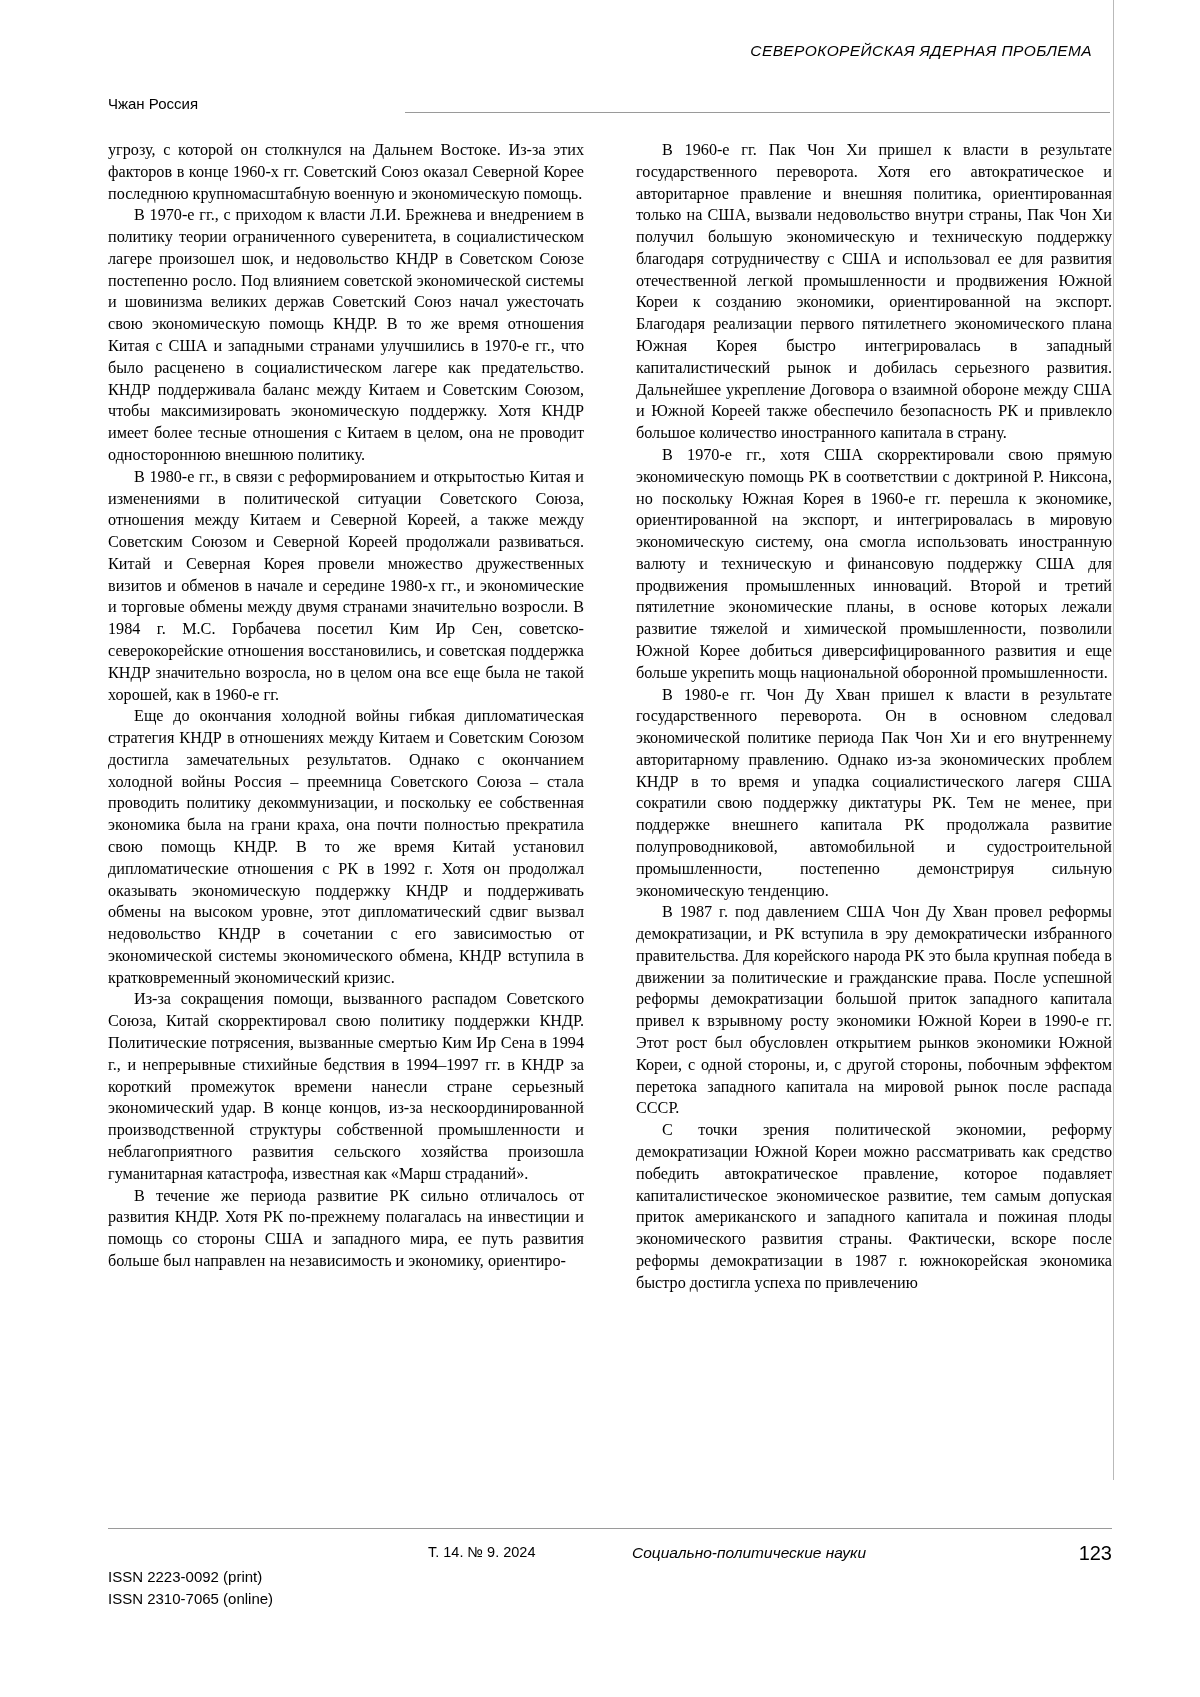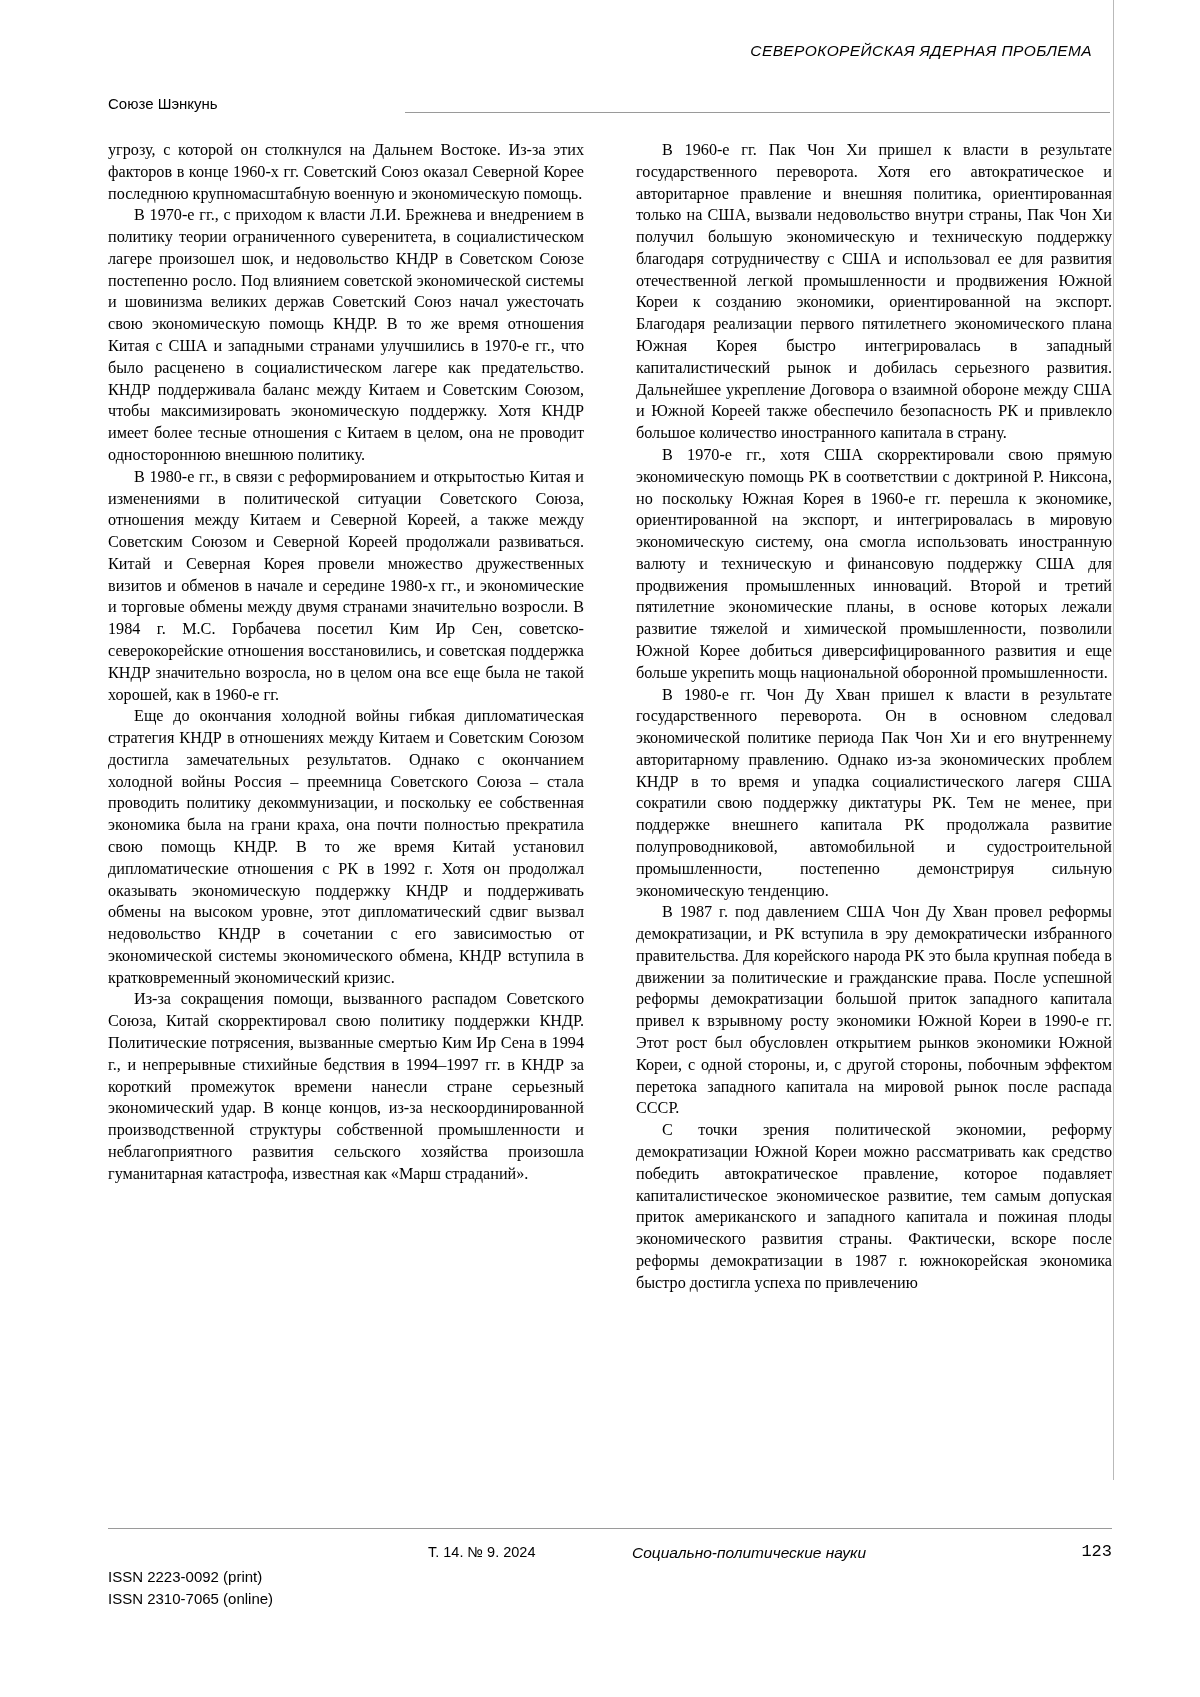--- a/index.html
+++ b/index.html
@@ -122,41 +122,41 @@
     position: absolute;
     left: 524px;
     top: 2px;
     font-style: italic;
     font-size: 15.5px;
   }
   .pageno {
     position: absolute;
     right: 0;
     top: 0;
-    font-size: 17px;
-    font-family: Liberation Mono, monospace;
+    font-size: 20px;
   }
 </style>
 </head>
 <body>
 
 <div class="page">
 
   <div class="running-head">СЕВЕРОКОРЕЙСКАЯ ЯДЕРНАЯ ПРОБЛЕМА</div>
-  <div class="author-line">Союзе Шэнкунь</div>
+  <div class="author-line">Чжан Россия</div>
   <div class="header-rule"></div>
   <div class="edge-rule"></div>
 
   <div class="columns">
     <div class="col">
       <p class="noindent">угрозу, с которой он столкнулся на Дальнем Востоке. Из-за этих факторов в конце 1960-х гг. Советский Союз оказал Северной Корее последнюю крупномасштабную военную и экономическую помощь.</p>
       <p>В 1970-е гг., с приходом к власти Л.И. Брежнева и внедрением в политику теории ограниченного суверенитета, в социалистическом лагере произошел шок, и недовольство КНДР в Советском Союзе постепенно росло. Под влиянием советской экономической системы и шовинизма великих держав Советский Союз начал ужесточать свою экономическую помощь КНДР. В то же время отношения Китая с США и западными странами улучшились в 1970-е гг., что было расценено в социалистическом лагере как предательство. КНДР поддерживала баланс между Китаем и Советским Союзом, чтобы максимизировать экономическую поддержку. Хотя КНДР имеет более тесные отношения с Китаем в целом, она не проводит одностороннюю внешнюю политику.</p>
       <p>В 1980-е гг., в связи с реформированием и открытостью Китая и изменениями в политической ситуации Советского Союза, отношения между Китаем и Северной Кореей, а также между Советским Союзом и Северной Кореей продолжали развиваться. Китай и Северная Корея провели множество дружественных визитов и обменов в начале и середине 1980-х гг., и экономические и торговые обмены между двумя странами значительно возросли. В 1984 г. М.С. Горбачева посетил Ким Ир Сен, советско-северокорейские отношения восстановились, и советская поддержка КНДР значительно возросла, но в целом она все еще была не такой хорошей, как в 1960-е гг.</p>
       <p>Еще до окончания холодной войны гибкая дипломатическая стратегия КНДР в отношениях между Китаем и Советским Союзом достигла замечательных результатов. Однако с окончанием холодной войны Россия – преемница Советского Союза – стала проводить политику декоммунизации, и поскольку ее собственная экономика была на грани краха, она почти полностью прекратила свою помощь КНДР. В то же время Китай установил дипломатические отношения с РК в 1992 г. Хотя он продолжал оказывать экономическую поддержку КНДР и поддерживать обмены на высоком уровне, этот дипломатический сдвиг вызвал недовольство КНДР в сочетании с его зависимостью от экономической системы экономического обмена, КНДР вступила в кратковременный экономический кризис.</p>
       <p>Из-за сокращения помощи, вызванного распадом Советского Союза, Китай скорректировал свою политику поддержки КНДР. Политические потрясения, вызванные смертью Ким Ир Сена в 1994 г., и непрерывные стихийные бедствия в 1994–1997 гг. в КНДР за короткий промежуток времени нанесли стране серьезный экономический удар. В конце концов, из-за нескоординированной производственной структуры собственной промышленности и неблагоприятного развития сельского хозяйства произошла гуманитарная катастрофа, известная как «Марш страданий».</p>
+      <p>В течение же периода развитие РК сильно отличалось от развития КНДР. Хотя РК по-прежнему полагалась на инвестиции и помощь со стороны США и западного мира, ее путь развития больше был направлен на независимость и экономику, ориентиро-</p>
     </div>
     <div class="col">
       <p>В 1960-е гг. Пак Чон Хи пришел к власти в результате государственного переворота. Хотя его автократическое и авторитарное правление и внешняя политика, ориентированная только на США, вызвали недовольство внутри страны, Пак Чон Хи получил большую экономическую и техническую поддержку благодаря сотрудничеству с США и использовал ее для развития отечественной легкой промышленности и продвижения Южной Кореи к созданию экономики, ориентированной на экспорт. Благодаря реализации первого пятилетнего экономического плана Южная Корея быстро интегрировалась в западный капиталистический рынок и добилась серьезного развития. Дальнейшее укрепление Договора о взаимной обороне между США и Южной Кореей также обеспечило безопасность РК и привлекло большое количество иностранного капитала в страну.</p>
       <p>В 1970-е гг., хотя США скорректировали свою прямую экономическую помощь РК в соответствии с доктриной Р. Никсона, но поскольку Южная Корея в 1960-е гг. перешла к экономике, ориентированной на экспорт, и интегрировалась в мировую экономическую систему, она смогла использовать иностранную валюту и техническую и финансовую поддержку США для продвижения промышленных инноваций. Второй и третий пятилетние экономические планы, в основе которых лежали развитие тяжелой и химической промышленности, позволили Южной Корее добиться диверсифицированного развития и еще больше укрепить мощь национальной оборонной промышленности.</p>
       <p>В 1980-е гг. Чон Ду Хван пришел к власти в результате государственного переворота. Он в основном следовал экономической политике периода Пак Чон Хи и его внутреннему авторитарному правлению. Однако из-за экономических проблем КНДР в то время и упадка социалистического лагеря США сократили свою поддержку диктатуры РК. Тем не менее, при поддержке внешнего капитала РК продолжала развитие полупроводниковой, автомобильной и судостроительной промышленности, постепенно демонстрируя сильную экономическую тенденцию.</p>
       <p>В 1987 г. под давлением США Чон Ду Хван провел реформы демократизации, и РК вступила в эру демократически избранного правительства. Для корейского народа РК это была крупная победа в движении за политические и гражданские права. После успешной реформы демократизации большой приток западного капитала привел к взрывному росту экономики Южной Кореи в 1990-е гг. Этот рост был обусловлен открытием рынков экономики Южной Кореи, с одной стороны, и, с другой стороны, побочным эффектом перетока западного капитала на мировой рынок после распада СССР.</p>
       <p>С точки зрения политической экономии, реформу демократизации Южной Кореи можно рассматривать как средство победить автократическое правление, которое подавляет капиталистическое экономическое развитие, тем самым допуская приток американского и западного капитала и пожиная плоды экономического развития страны. Фактически, вскоре после реформы демократизации в 1987 г. южнокорейская экономика быстро достигла успеха по привлечению</p>
     </div>
   </div>
 

